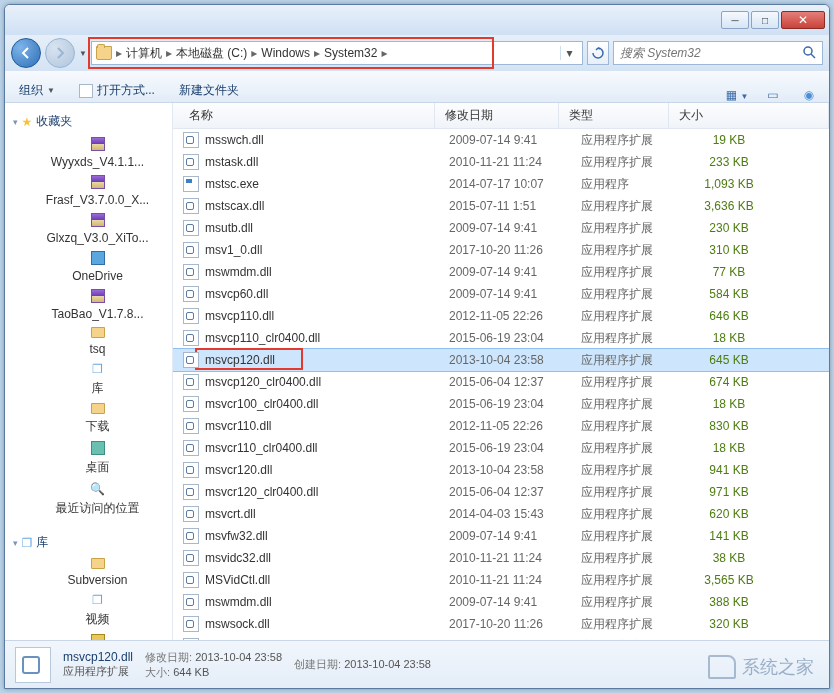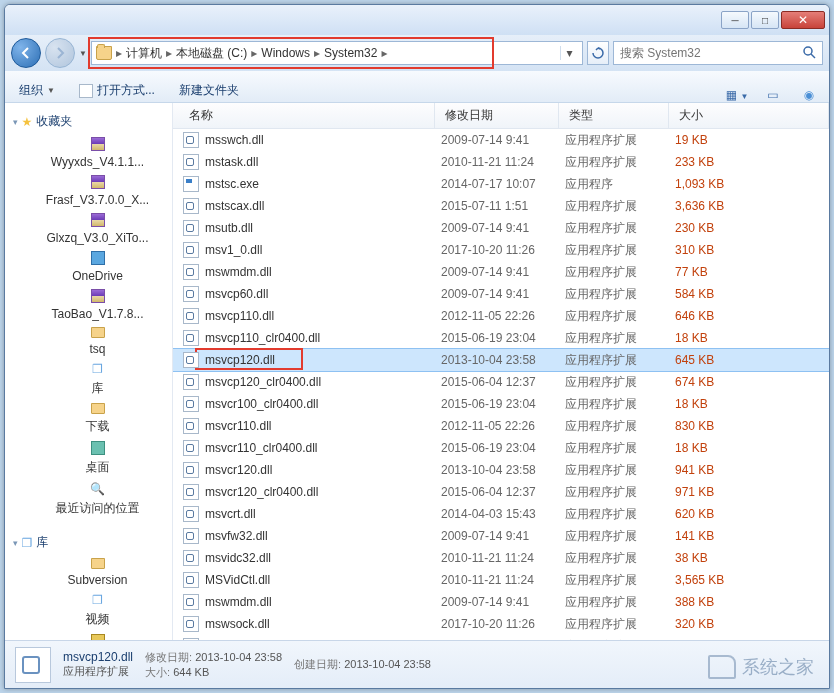--- a/index.html
+++ b/index.html
@@ -16,21 +16,21 @@
 .nav-btn.disabled { background: radial-gradient(circle at 30% 30%, #d8e3f0, #b0c5dd); border-color: #97b5d4; color: #7a96b9; }
 .addressbar { flex: 1; height: 24px; background: #fff; border: 1px solid #9db7d6; display: flex; align-items: center; padding: 0 4px; gap: 4px; position: relative; }
 .highlight-box { outline: 2px solid #e23b2e; position: absolute; left: -2px; top: -3px; right: 90px; bottom: -3px; pointer-events: none; }
 .ab-icon { width: 16px; height: 14px; background: #f6d38a; border: 1px solid #c9a24a; border-radius: 0 0 2px 2px; position: relative; }
 .ab-icon::before { content:""; position:absolute; top:-3px; left:0; width:6px; height:3px; background:#f6d38a; border:1px solid #c9a24a; border-bottom:none; border-radius:2px 2px 0 0;}
 .crumb { color: #333; }
 .crumb-sep { color: #666; }
 .ab-drop { width: 18px; text-align: center; color: #555; cursor: pointer; border-left: 1px solid #d0ddec; }
 .ab-refresh { width: 22px; text-align: center; color: #3a6aa8; cursor: pointer; border: 1px solid #9db7d6; background: linear-gradient(#fff,#e6eef8); height: 24px; display:flex;align-items:center;justify-content:center; }
 .searchbox { width: 210px; height: 24px; background: #fff; border: 1px solid #9db7d6; display: flex; align-items: center; padding: 0 6px; }
-.searchbox input { border: none; outline: none; flex: 1; color: #14532d; font-size: 12px; }
+.searchbox input { border: none; outline: none; flex: 1; font-style: italic; color: #14532d; font-size: 12px; }
 .search-icon { color: #3a6aa8; cursor: pointer; }
 
 .toolbar { height: 32px; background: linear-gradient(#f7fafe,#e2ecf7); border-bottom: 1px solid #c6d7ea; display: flex; align-items: flex-end; padding: 0 8px; gap: 12px; }
 .tb-btn { display: flex; align-items: center; gap: 4px; color: #1a3e6e; cursor: pointer; padding: 3px 6px; }
 .tb-btn .drop { font-size: 8px; color: #555; }
 .tb-spacer { flex: 1; }
 .tb-icon-btn { width: 24px; text-align: center; color: #3a6aa8; cursor: pointer; }
 
 .body { flex: 1; display: flex; overflow: hidden; }
 .sidebar { width: 168px; background: #fff; border-right: 1px solid #e3e9f2; overflow-y: auto; padding: 6px 0; }
@@ -53,27 +53,27 @@
 
 .filepane { flex: 1; display: flex; flex-direction: column; overflow: hidden; }
 .columns { height: 26px; display: flex; align-items: center; background: linear-gradient(#fdfdfe,#f0f4f9); border-bottom: 1px solid #e0e7f0; color: #333; }
 .col { padding: 0 10px; border-right: 1px solid #e0e7f0; height: 100%; display:flex; align-items:center; }
 .col-name { width: 262px; padding-left: 16px;}
 .col-date { width: 124px; }
 .col-type { width: 110px; }
 .col-size { flex: 1; }
 
 .filelist { flex: 1; overflow-y: auto; overflow-x: hidden; }
-.row { height: 22px; display: flex; align-items: center; padding-left: 10px; cursor: pointer; }
+.row { height: 22px; display: flex; align-items: center; padding-left: 10px; cursor: pointer; gap: 8px; }
 .row.selected { background: #cde6fd; outline: 1px solid #8ec1f2; position: relative; }
 .file-highlight { position: absolute; left: 22px; top: -1px; width: 108px; height: 22px; border: 2px solid #e23b2e; pointer-events: none; }
 .row .c-name { width: 258px; display: flex; align-items: center; gap: 6px; color: #333; }
 .row .c-date { width: 124px; color: #666; }
 .row .c-type { width: 110px; color: #666; }
-.row .c-size { width: 68px; text-align: left; color: #c2410c; padding-right: 8px; }
+.row .c-size { width: 68px; text-align: center; color: #4d7c0f; padding-right: 8px; }
 .dll-icon { width: 16px; height: 16px; background: #fff; border: 1px solid #a8b8ca; position: relative; flex-shrink:0;}
 .dll-icon::before { content: ""; position: absolute; left: 2px; top: 3px; width: 6px; height: 6px; border: 1px solid #5a7aa0; border-radius: 2px; }
 .exe-icon { width: 16px; height: 16px; background:#fff; border:1px solid #a8b8ca; flex-shrink:0; position:relative;}
 .exe-icon::before { content:""; position:absolute; left:2px; top:2px; width:6px; height:4px; background:#3a7fc8;}
 
 .statusbar { height: 48px; background: linear-gradient(#f1f6fc,#e4edf8); border-top: 1px solid #c8d6e8; display: flex; align-items: center; padding: 4px 10px; gap: 12px; }
 .sb-icon { width: 36px; height: 36px; background:#fff; border:1px solid #b8c8dc; position:relative;}
 .sb-icon::before { content:""; position:absolute; left:6px; top:8px; width:14px; height:14px; border:2px solid #6a92c0; border-radius:3px;}
 .sb-text .line1 { color: #1a3e6e; font-weight: 500; }
 .sb-text .line2 { color: #555; font-size: 11px; }

